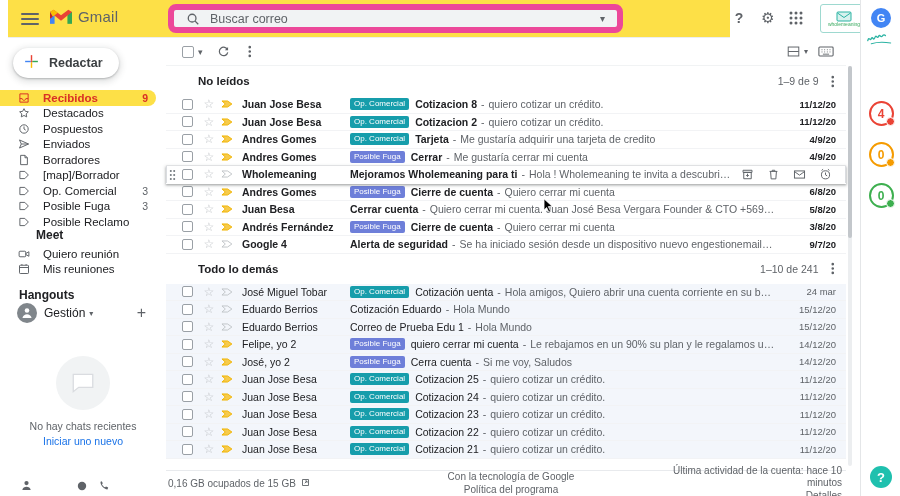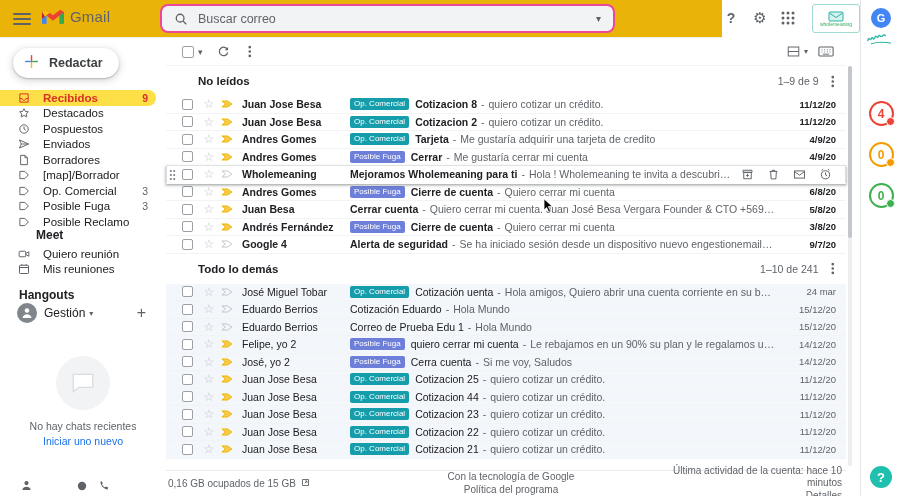--- a/index.html
+++ b/index.html
@@ -1,27 +1,27 @@
 <!DOCTYPE html>
 <html><head>
 <meta charset="utf-8">
 <style>
 *{box-sizing:border-box;margin:0;padding:0}
 html,body{width:900px;height:496px;overflow:hidden}
 body{font-family:"Liberation Sans","DejaVu Sans",sans-serif;font-size:12px;color:#202124;background:#fff}
 .app{position:relative;width:900px;height:496px;background:#fff;overflow:hidden}
 
 
-.header{position:absolute;top:0;left:0;width:722px;height:38px;background:#eab308;border-bottom:1px solid #eceef0;z-index:5}
+.header{position:absolute;top:0;left:8px;width:722px;height:38px;background:#fde047;border-bottom:1px solid #eceef0;z-index:5}
 .burger{position:absolute;left:13px;top:13px;width:18px;height:12px;display:flex;flex-direction:column;justify-content:space-between;cursor:pointer}
 .burger i{display:block;height:2px;background:#5f6368;border-radius:1px}
 .logo{position:absolute;left:42px;top:8px;display:flex;align-items:center;gap:6px}
 .logo-m svg{display:block}
 .logo-t{font-size:15px;color:#5f6368;letter-spacing:.2px}
-.search{position:absolute;left:160px;top:4px;width:455px;height:29px;background:#f1f3f4;border:2px solid #ec4899;border-radius:8px;display:flex;align-items:center;padding:8px 12px;gap:10px}
+.search{position:absolute;left:160px;top:4px;width:455px;height:29px;background:#f1f3f4;border:6px solid #ec4899;border-radius:8px;display:flex;align-items:center;padding:8px 12px;gap:10px}
 .sic{display:flex;color:#5f6368}
 .sin{flex:1;border:none;outline:none;background:transparent;font-size:12.5px;color:#202124;font-family:inherit}
 .sin::placeholder{color:#5f6368}
 .scaret{color:#5f6368;font-size:10px}
 .hic{position:absolute;top:9px;color:#5f6368;cursor:pointer;display:flex;align-items:center;justify-content:center}
 .qm{left:722px;width:18px;height:18px;font-size:14px;font-weight:bold}
 .gear{left:751px;width:18px;height:18px;font-size:15px}
 .gridic{left:781px;top:11px;width:14px;height:14px}
 .wmbox{position:absolute;left:812px;top:4px;width:48px;height:29px;border:1px solid #9ed9d0;border-radius:3px;background:#fff;display:flex;flex-direction:column;align-items:center;justify-content:center;overflow:hidden}
 .wmcap{font-size:5px;color:#3aa95f;line-height:1}
@@ -667,21 +667,21 @@
             <span class="cb"></span>
             <span class="st">☆</span>
             <span class="imp on">
               <svg viewBox="0 0 15 10">
                 <path d="M1.2 1.2h7L13.6 5 8.2 8.8h-7L5.4 5z"></path>
               </svg>
             </span>
             <span class="sender">Juan Jose Besa</span>
             <span class="content">
               <span class="chip" style="background:#169dab">Op. Comercial</span>
-              <span class="subject">Cotizacion 44</span>
+              <span class="subject">Cotizacion 24</span>
               <span class="sep">-</span>
               <span class="snippet">quiero cotizar un crédito.</span>
             </span>
             <span class="date">11/12/20</span>
           </div>
           <div class="mail-row read">
             <span class="cb"></span>
             <span class="st">☆</span>
             <span class="imp on">
               <svg viewBox="0 0 15 10">

